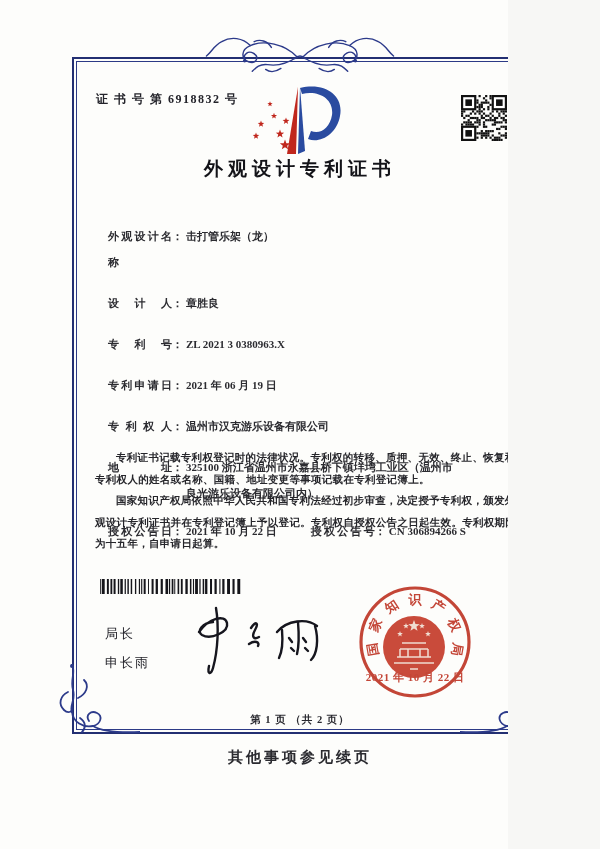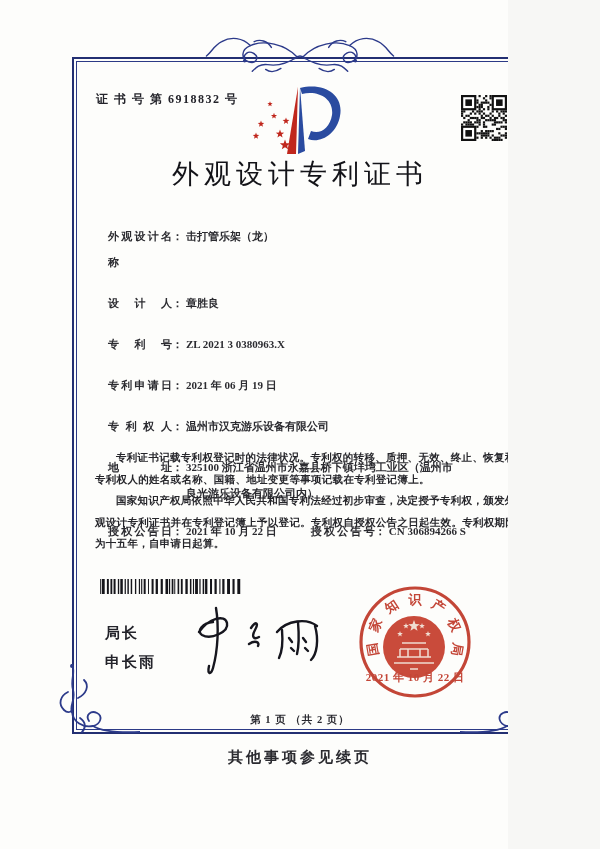--- a/index.html
+++ b/index.html
@@ -15,40 +15,40 @@
   .corner-flourish{position:absolute;width:84px;height:76px;z-index:2;}
   .corner-left{left:56px;top:664px;}
   .corner-right{left:460px;top:664px;transform:scaleX(-1);}
 
   .cert-number{position:absolute;left:96px;top:91px;font-size:12px;font-weight:700;
     letter-spacing:1.5px;color:#23232a;}
   .logo{position:absolute;left:250px;top:84px;width:104px;height:80px;}
   .qr{position:absolute;left:461px;top:95px;width:46px;height:46px;}
 
   .title{position:absolute;left:0;top:156px;width:600px;text-align:center;
-    font-size:27px;font-weight:400;letter-spacing:5px;color:#131318;}
+    font-size:19px;font-weight:700;letter-spacing:5px;color:#131318;}
 
   .fields-block{position:absolute;left:108px;top:223px;width:404px;
     font-size:11px;font-weight:700;color:#2b2b30;}
   .frow{line-height:26px;margin-bottom:15px;white-space:normal;}
   .frow.addr{margin-bottom:12px;}
   .flabel{display:inline-block;width:64px;text-align:justify;text-align-last:justify;vertical-align:top;}
   .fcolon{vertical-align:top;margin-right:3px;}
   .fvalue{display:inline-block;max-width:271px;vertical-align:top;}
   .grant{display:flex;}
   .grant .fvalue{max-width:none;}
   .grant .pair2{margin-left:34px;}
 
   .legal{position:absolute;left:95px;top:447px;width:424px;font-size:10.5px;
     line-height:21.5px;letter-spacing:0.3px;font-weight:600;color:#26262b;}
   .legal p{margin:0;text-indent:2em;}
 
   .barcode{position:absolute;left:100px;top:579px;width:146px;height:15px;}
 
-  .officer{position:absolute;left:105px;top:619px;font-size:15px;font-weight:700;
+  .officer{position:absolute;left:105px;top:619px;font-size:13px;font-weight:400;
     color:#23232a;line-height:29px;letter-spacing:2px;}
   .officer span{display:block;}
   .signature{position:absolute;left:185px;top:598px;width:155px;height:85px;}
 
   .seal{position:absolute;left:350px;top:577px;width:130px;height:130px;z-index:5;
     mix-blend-mode:multiply;opacity:0.94;}
   .seal-char{font-size:13px;font-weight:700;fill:#c23a2b;text-anchor:middle;
     dominant-baseline:central;font-family:"Liberation Serif",serif;}
   .seal-date{font-size:11px;font-weight:700;fill:#c23a2b;text-anchor:middle;
     letter-spacing:0.5px;font-family:"Liberation Serif",serif;}

